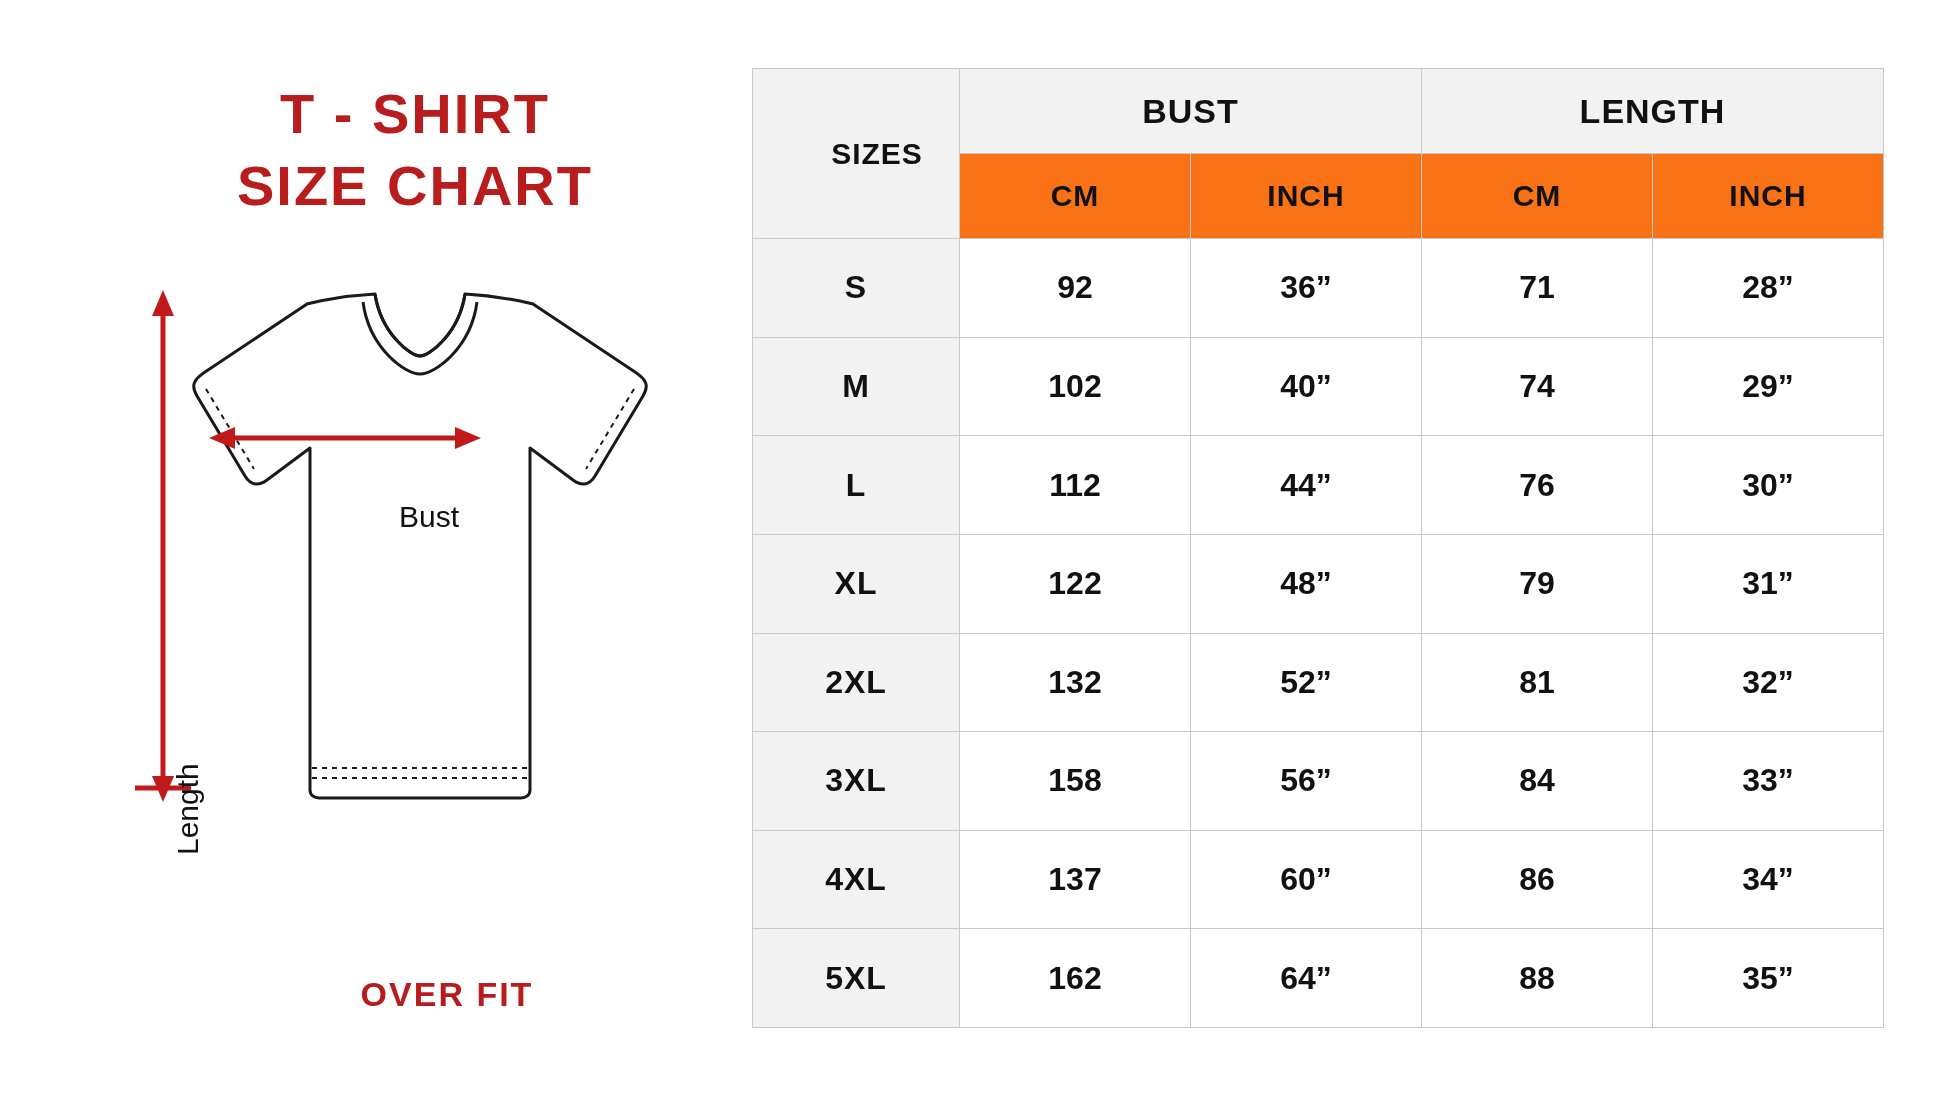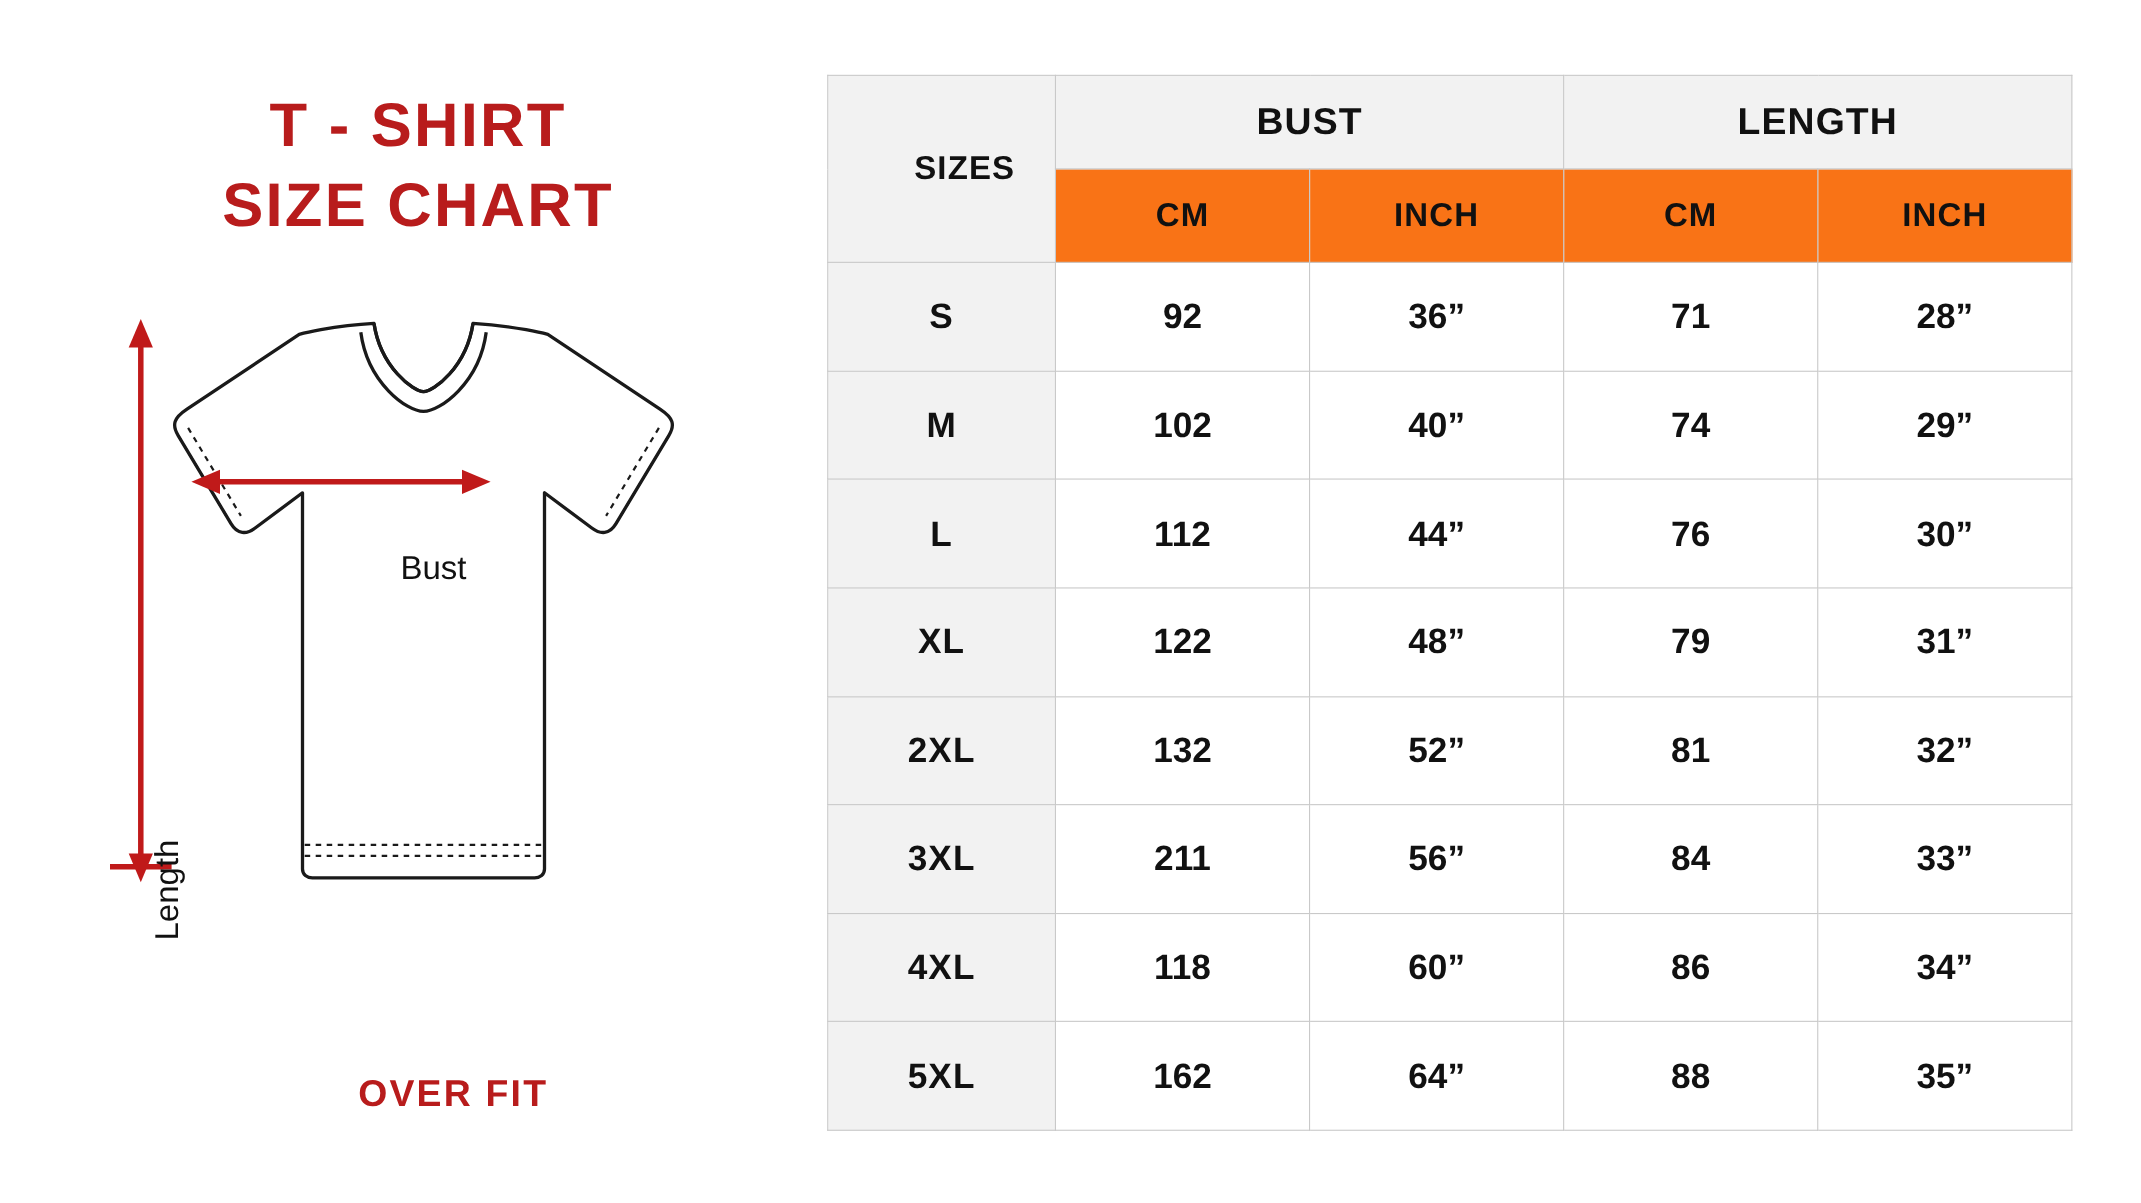--- a/index.html
+++ b/index.html
@@ -21,20 +21,21 @@
     display: flex;
     flex-direction: row;
   }
 
   
   .left-panel {
     position: relative;
     width: 760px;
     height: 902px;
     flex: 0 0 760px;
+    margin-left: 35px;
   }
   .title-block {
     position: absolute;
     top: 78px;
     left: 0;
     width: 760px;
     text-align: center;
   }
   .title-line {
     color: #b81c1c;
@@ -238,28 +239,28 @@
         </tr>
         <tr class="data-row">
           <td class="col-size">2XL</td>
           <td class="val">132</td>
           <td class="val">52”</td>
           <td class="val">81</td>
           <td class="val">32”</td>
         </tr>
         <tr class="data-row">
           <td class="col-size">3XL</td>
-          <td class="val">211</td>
+          <td class="val">158</td>
           <td class="val">56”</td>
           <td class="val">84</td>
           <td class="val">33”</td>
         </tr>
         <tr class="data-row">
           <td class="col-size">4XL</td>
-          <td class="val">118</td>
+          <td class="val">137</td>
           <td class="val">60”</td>
           <td class="val">86</td>
           <td class="val">34”</td>
         </tr>
         <tr class="data-row">
           <td class="col-size">5XL</td>
           <td class="val">162</td>
           <td class="val">64”</td>
           <td class="val">88</td>
           <td class="val">35”</td>

